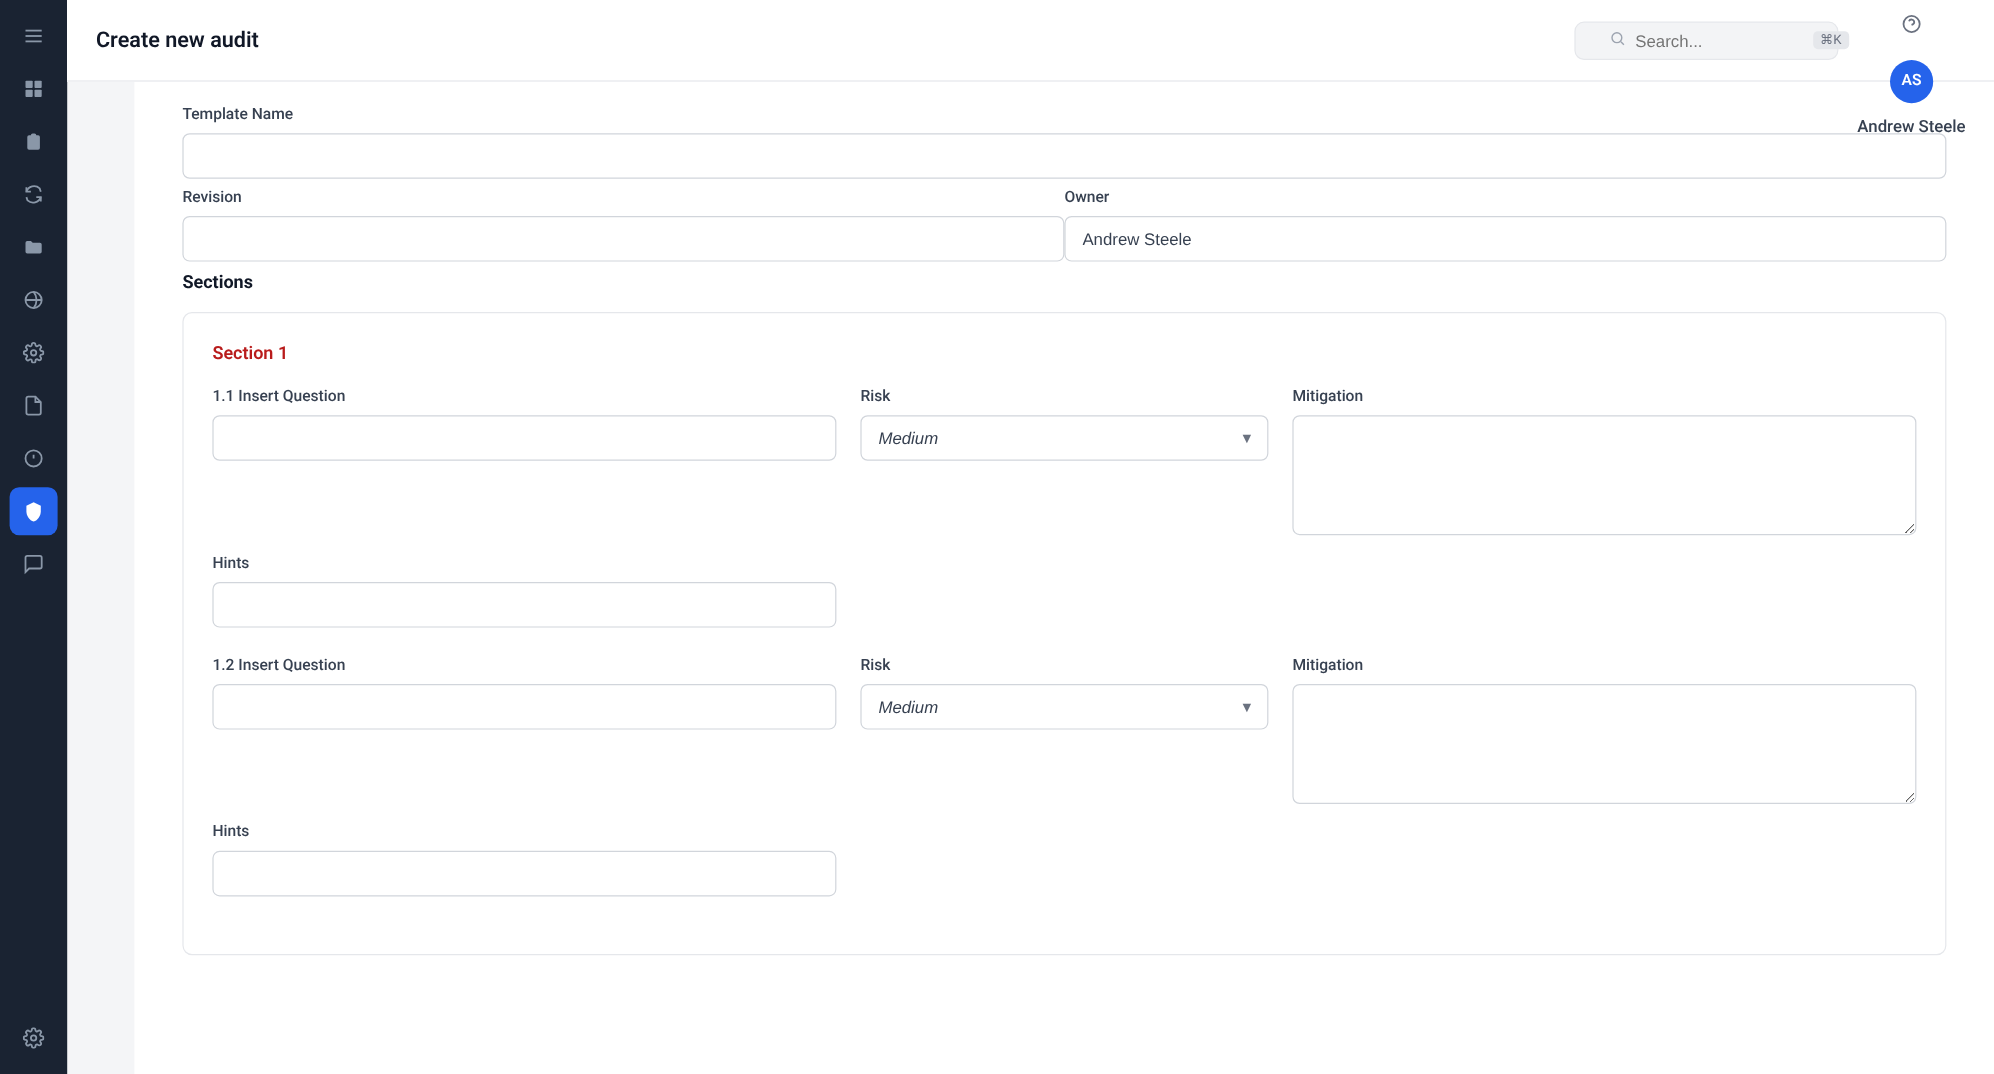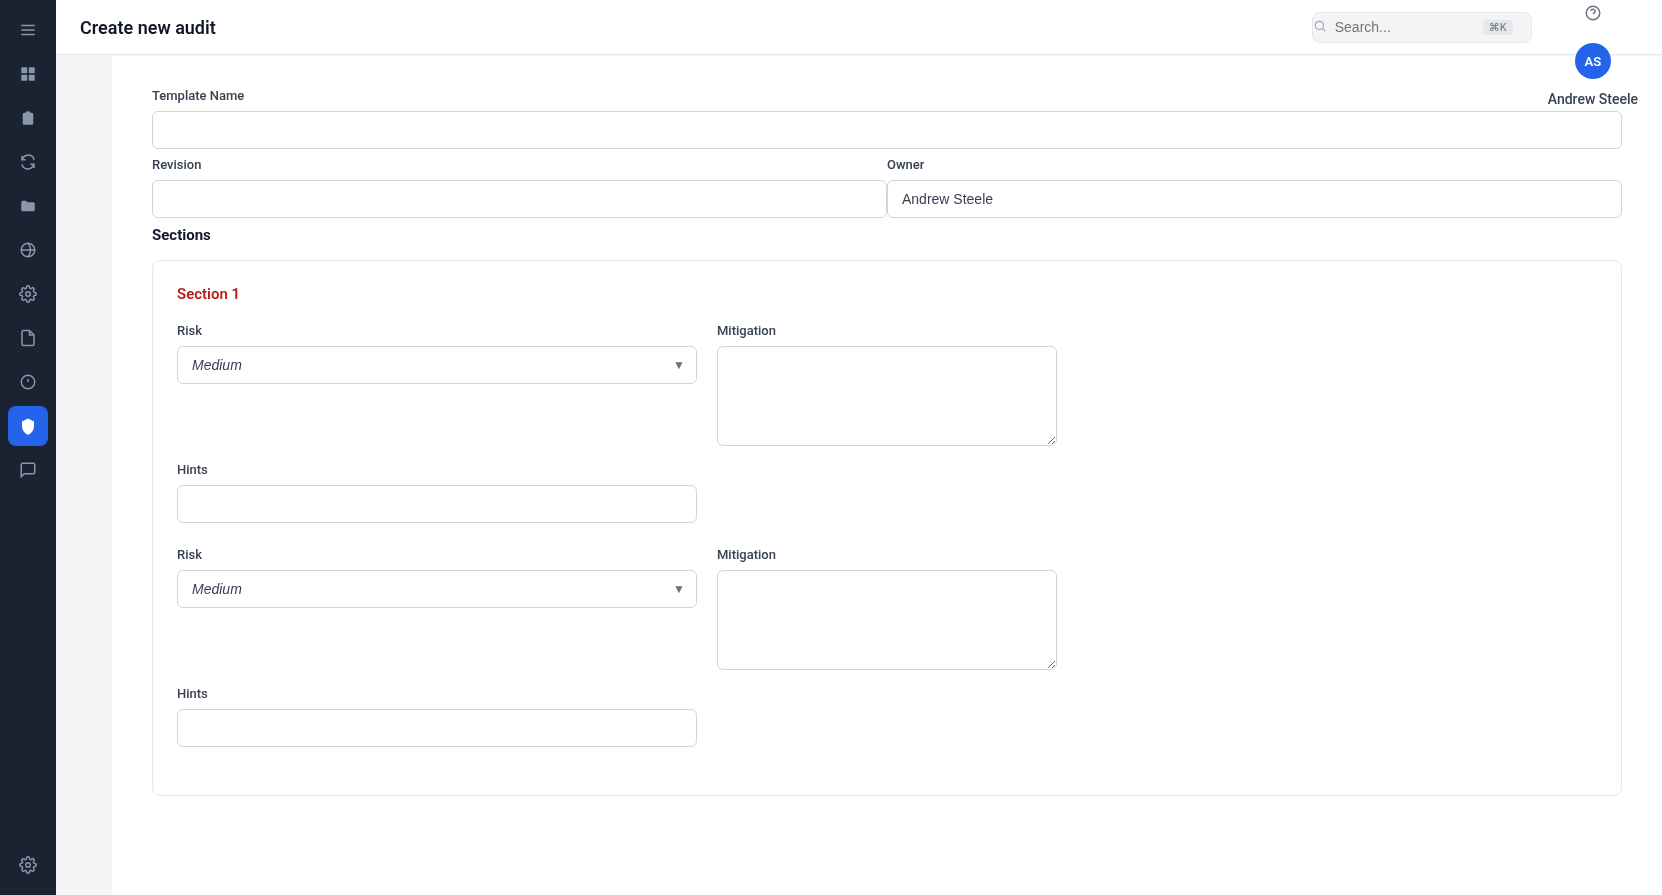--- a/index.html
+++ b/index.html
@@ -50,21 +50,21 @@
     .sidebar-spacer {
       flex: 1;
     }
 
     
     .topbar {
       position: fixed;
       top: 0;
       left: 56px;
       right: 0;
-      height: 55px;
+      height: 68px;
       background: #fff;
       border-bottom: 1px solid #e5e7eb;
       display: flex;
       align-items: center;
       padding: 0 24px;
       gap: 16px;
       z-index: 100;
     }
 
     .topbar-title {
@@ -73,21 +73,21 @@
       color: #111827;
       flex: 1;
     }
 
     .search-bar {
       display: flex;
       align-items: center;
       background: #f3f4f6;
       border: 1px solid #e5e7eb;
       border-radius: 8px;
-      padding: 6px 0;
+      padding: 6px 28px;
       gap: 8px;
       width: 220px;
     }
 
     .search-icon-wrap {
       color: #9ca3af;
       font-size: 14px;
     }
 
     .search-input {
@@ -397,20 +397,24 @@
   <div class="form-section">
     <div class="sections-label">Sections</div>
 
     <div class="section-card">
       <div class="section-heading">Section 1</div>
 
 
       <div class="question-row">
         <div class="question-grid">
           <div>
+            <label class="field-label">1.1 Insert Question</label>
+            <input class="text-input" type="text" style="">
+          </div>
+          <div>
             <label class="field-label">Risk</label>
             <div class="select-wrap">
               <select class="select-input">
                 <option>Low</option>
                 <option selected="">Medium</option>
                 <option>High</option>
                 <option>Critical</option>
               </select>
               <span class="select-arrow">▼</span>
             </div>
@@ -428,20 +432,24 @@
             </div>
             <div></div>
             <div></div>
           </div>
         </div>
       </div>
 
       <div class="question-row">
         <div class="question-grid">
           <div>
+            <label class="field-label">1.2 Insert Question</label>
+            <input class="text-input" type="text" style="">
+          </div>
+          <div>
             <label class="field-label">Risk</label>
             <div class="select-wrap">
               <select class="select-input">
                 <option>Low</option>
                 <option selected="">Medium</option>
                 <option>High</option>
                 <option>Critical</option>
               </select>
               <span class="select-arrow">▼</span>
             </div>

